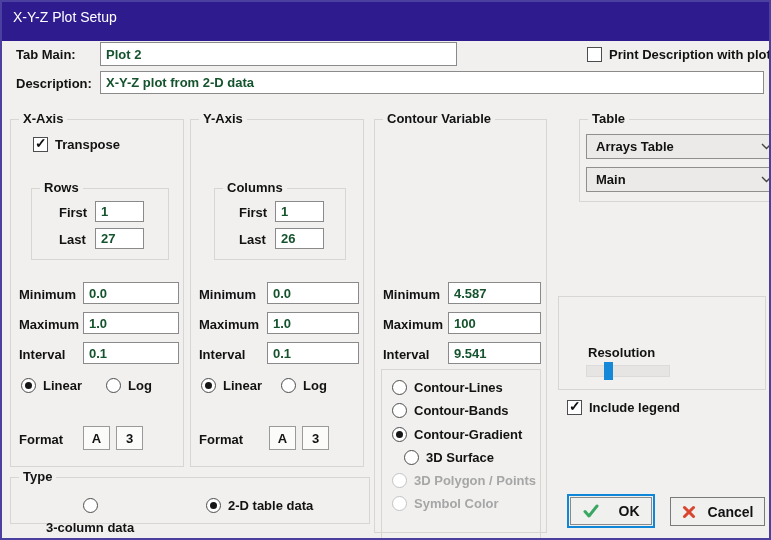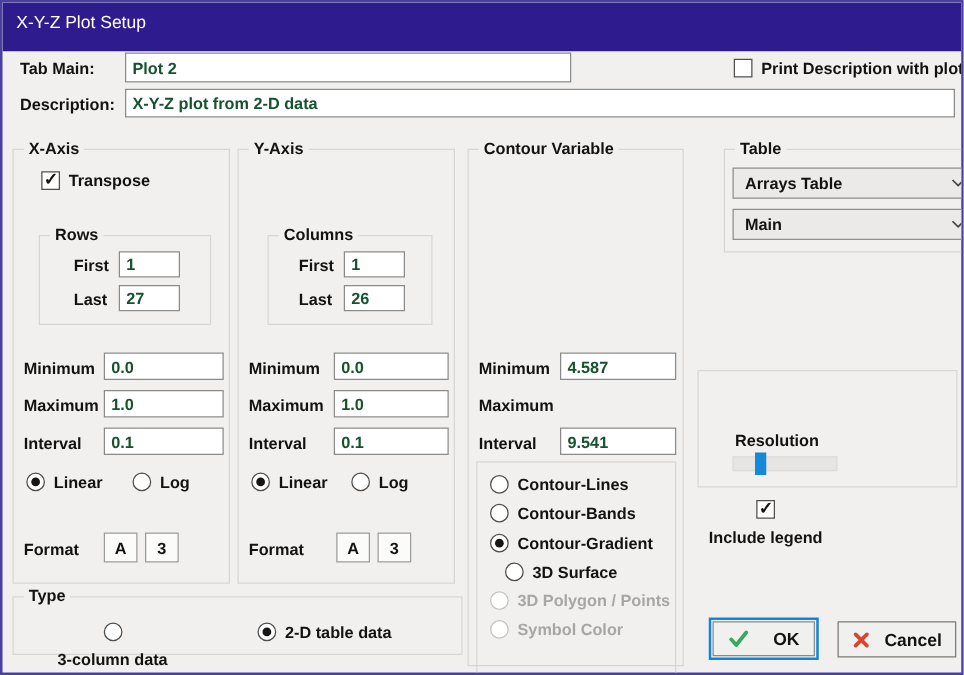--- a/index.html
+++ b/index.html
@@ -203,20 +203,21 @@
     <div class="fmt-box" style="left:111px; top:306px;">3</div>
   </div>
 
   <div class="group" style="left:372px; top:117px; width:173px; height:414px;">
     <span class="group-label">Contour Variable</span>
 
     <div class="abs lbl" style="left:8px; top:167px;">Minimum</div>
     <input class="field" style="left: 73px; top: 162px; width: 93px; height: 22px;" value="4.587">
 
     <div class="abs lbl" style="left:8px; top:197px;">Maximum</div>
+    <input class="field" style="left: 73px; top: 192px; width: 93px; height: 22px;" value="100">
 
     <div class="abs lbl" style="left:8px; top:227px;">Interval</div>
     <input class="field" style="left: 73px; top: 222px; width: 93px; height: 22px;" value="9.541">
 
     <div class="group" style="left:6px; top:249px; width:160px; height:185px;">
       <div class="abs opt-row" style="left:10px; top:10px;">
         <span class="radio"></span>
         <span class="lbl">Contour-Lines</span>
       </div>
       <div class="abs opt-row" style="left:10px; top:33px;">
@@ -262,21 +263,21 @@
     </div>
   </div>
 
   <div class="group" style="left:556px; top:294px; width:208px; height:94px;">
     <div class="abs lbl" style="left:29px; top:48px;">Resolution</div>
     <div class="slider-track" style="left:27px; top:68px;">
       <div class="slider-thumb" style="left: calc(25% - 4px);"></div>
     </div>
   </div>
 
-  <div class="abs opt-row" style="left:565px; top:398px;flex-direction:column;">
+  <div class="abs opt-row" style="left:565px; top:398px;">
     <span class="checkbox on"></span>
     <span class="lbl">Include legend</span>
   </div>
 
   <div class="group" style="left:8px; top:475px; width:360px; height:47px;">
     <span class="group-label">Type</span>
     <div class="abs opt-row" style="left:35px; top:20px;flex-direction:column;">
       <span class="radio"></span>
       <span class="lbl">3-column data</span>
     </div>

